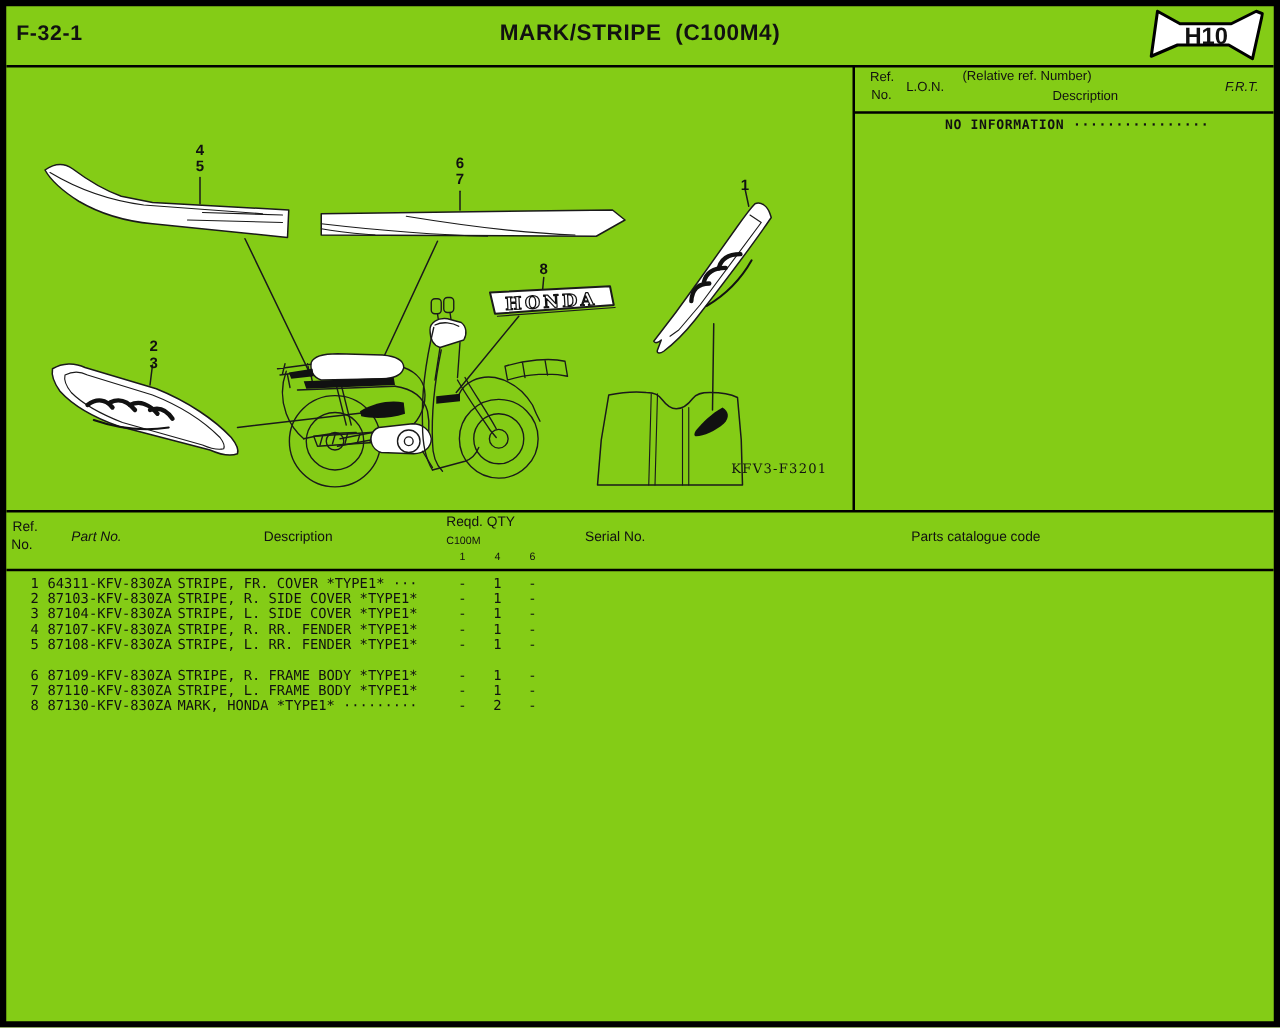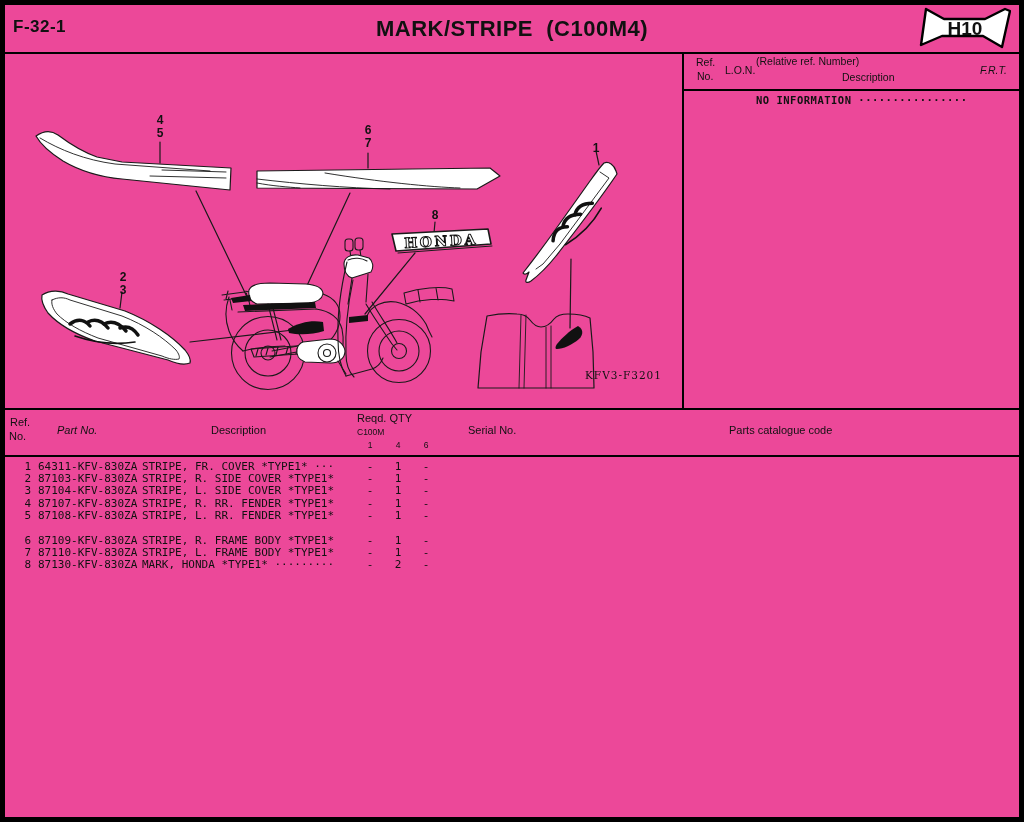--- a/index.html
+++ b/index.html
@@ -1,32 +1,32 @@
 <!DOCTYPE html>
 <html><head>
 <meta charset="utf-8">
 <style>
   html,body{margin:0;padding:0;background:#e8e8e8;}
   .page{
-    position:relative;width:1024px;height:822px;background:#ec4899;
+    position:relative;width:1024px;height:822px;background:#84cc16;
     border:5px solid #000;box-sizing:border-box;
     font-family:"Liberation Sans",sans-serif;color:#111;overflow:hidden;
   }
   
   .hdr{position:absolute;left:0;top:0;width:1014px;height:47px;border-bottom:2px solid #000;}
   .hdr-code{position:absolute;left:8px;top:12px;font-size:17px;font-weight:bold;letter-spacing:.5px;}
-  .hdr-title{position:absolute;left:0;right:0;top:11px;text-align:center;font-size:22px;font-weight:600;white-space:pre;letter-spacing:.5px;}
+  .hdr-title{position:absolute;left:0;right:0;top:11px;text-align:center;font-size:18px;font-weight:600;white-space:pre;letter-spacing:.5px;}
   .hdr-badge{position:absolute;right:8px;top:1px;width:94px;height:44px;}
   
   .refpanel{position:absolute;left:677px;top:47px;width:337px;height:356px;border-left:2px solid #000;box-sizing:border-box;}
   .refpanel .ph{position:absolute;left:0;top:0;right:0;height:37px;border-bottom:2px solid #000;}
   .refpanel .lbl{position:absolute;font-size:10.5px;white-space:nowrap;}
   .rp-ref1{left:12px;top:4px;} .rp-ref2{left:13px;top:18px;}
   .rp-lon{left:41px;top:12px;}
-  .rp-rel{left:72px;top:3px;}
+  .rp-rel{left:86px;top:3px;}
   .rp-desc{left:158px;top:19px;}
   .rp-frt{left:296px;top:12px;font-style:italic;}
   .rp-noinfo{position:absolute;left:72px;top:42px;font:bold 10.5px "DejaVu Sans Mono",monospace;letter-spacing:.5px;white-space:pre;}
   
   .diagram{position:absolute;left:0;top:47px;width:677px;height:356px;}
   .diagram svg{position:absolute;left:0;top:0;}
   .co{position:absolute;width:14px;text-align:center;font-size:12px;font-weight:600;line-height:13px;}
   .figcode{position:absolute;left:580px;top:317px;font-family:"DejaVu Serif",serif;font-size:10.5px;letter-spacing:1px;}
   
   .ptable-hdr{position:absolute;left:0;top:403px;width:1014px;height:49px;border-top:2px solid #000;border-bottom:2px solid #000;box-sizing:border-box;}

